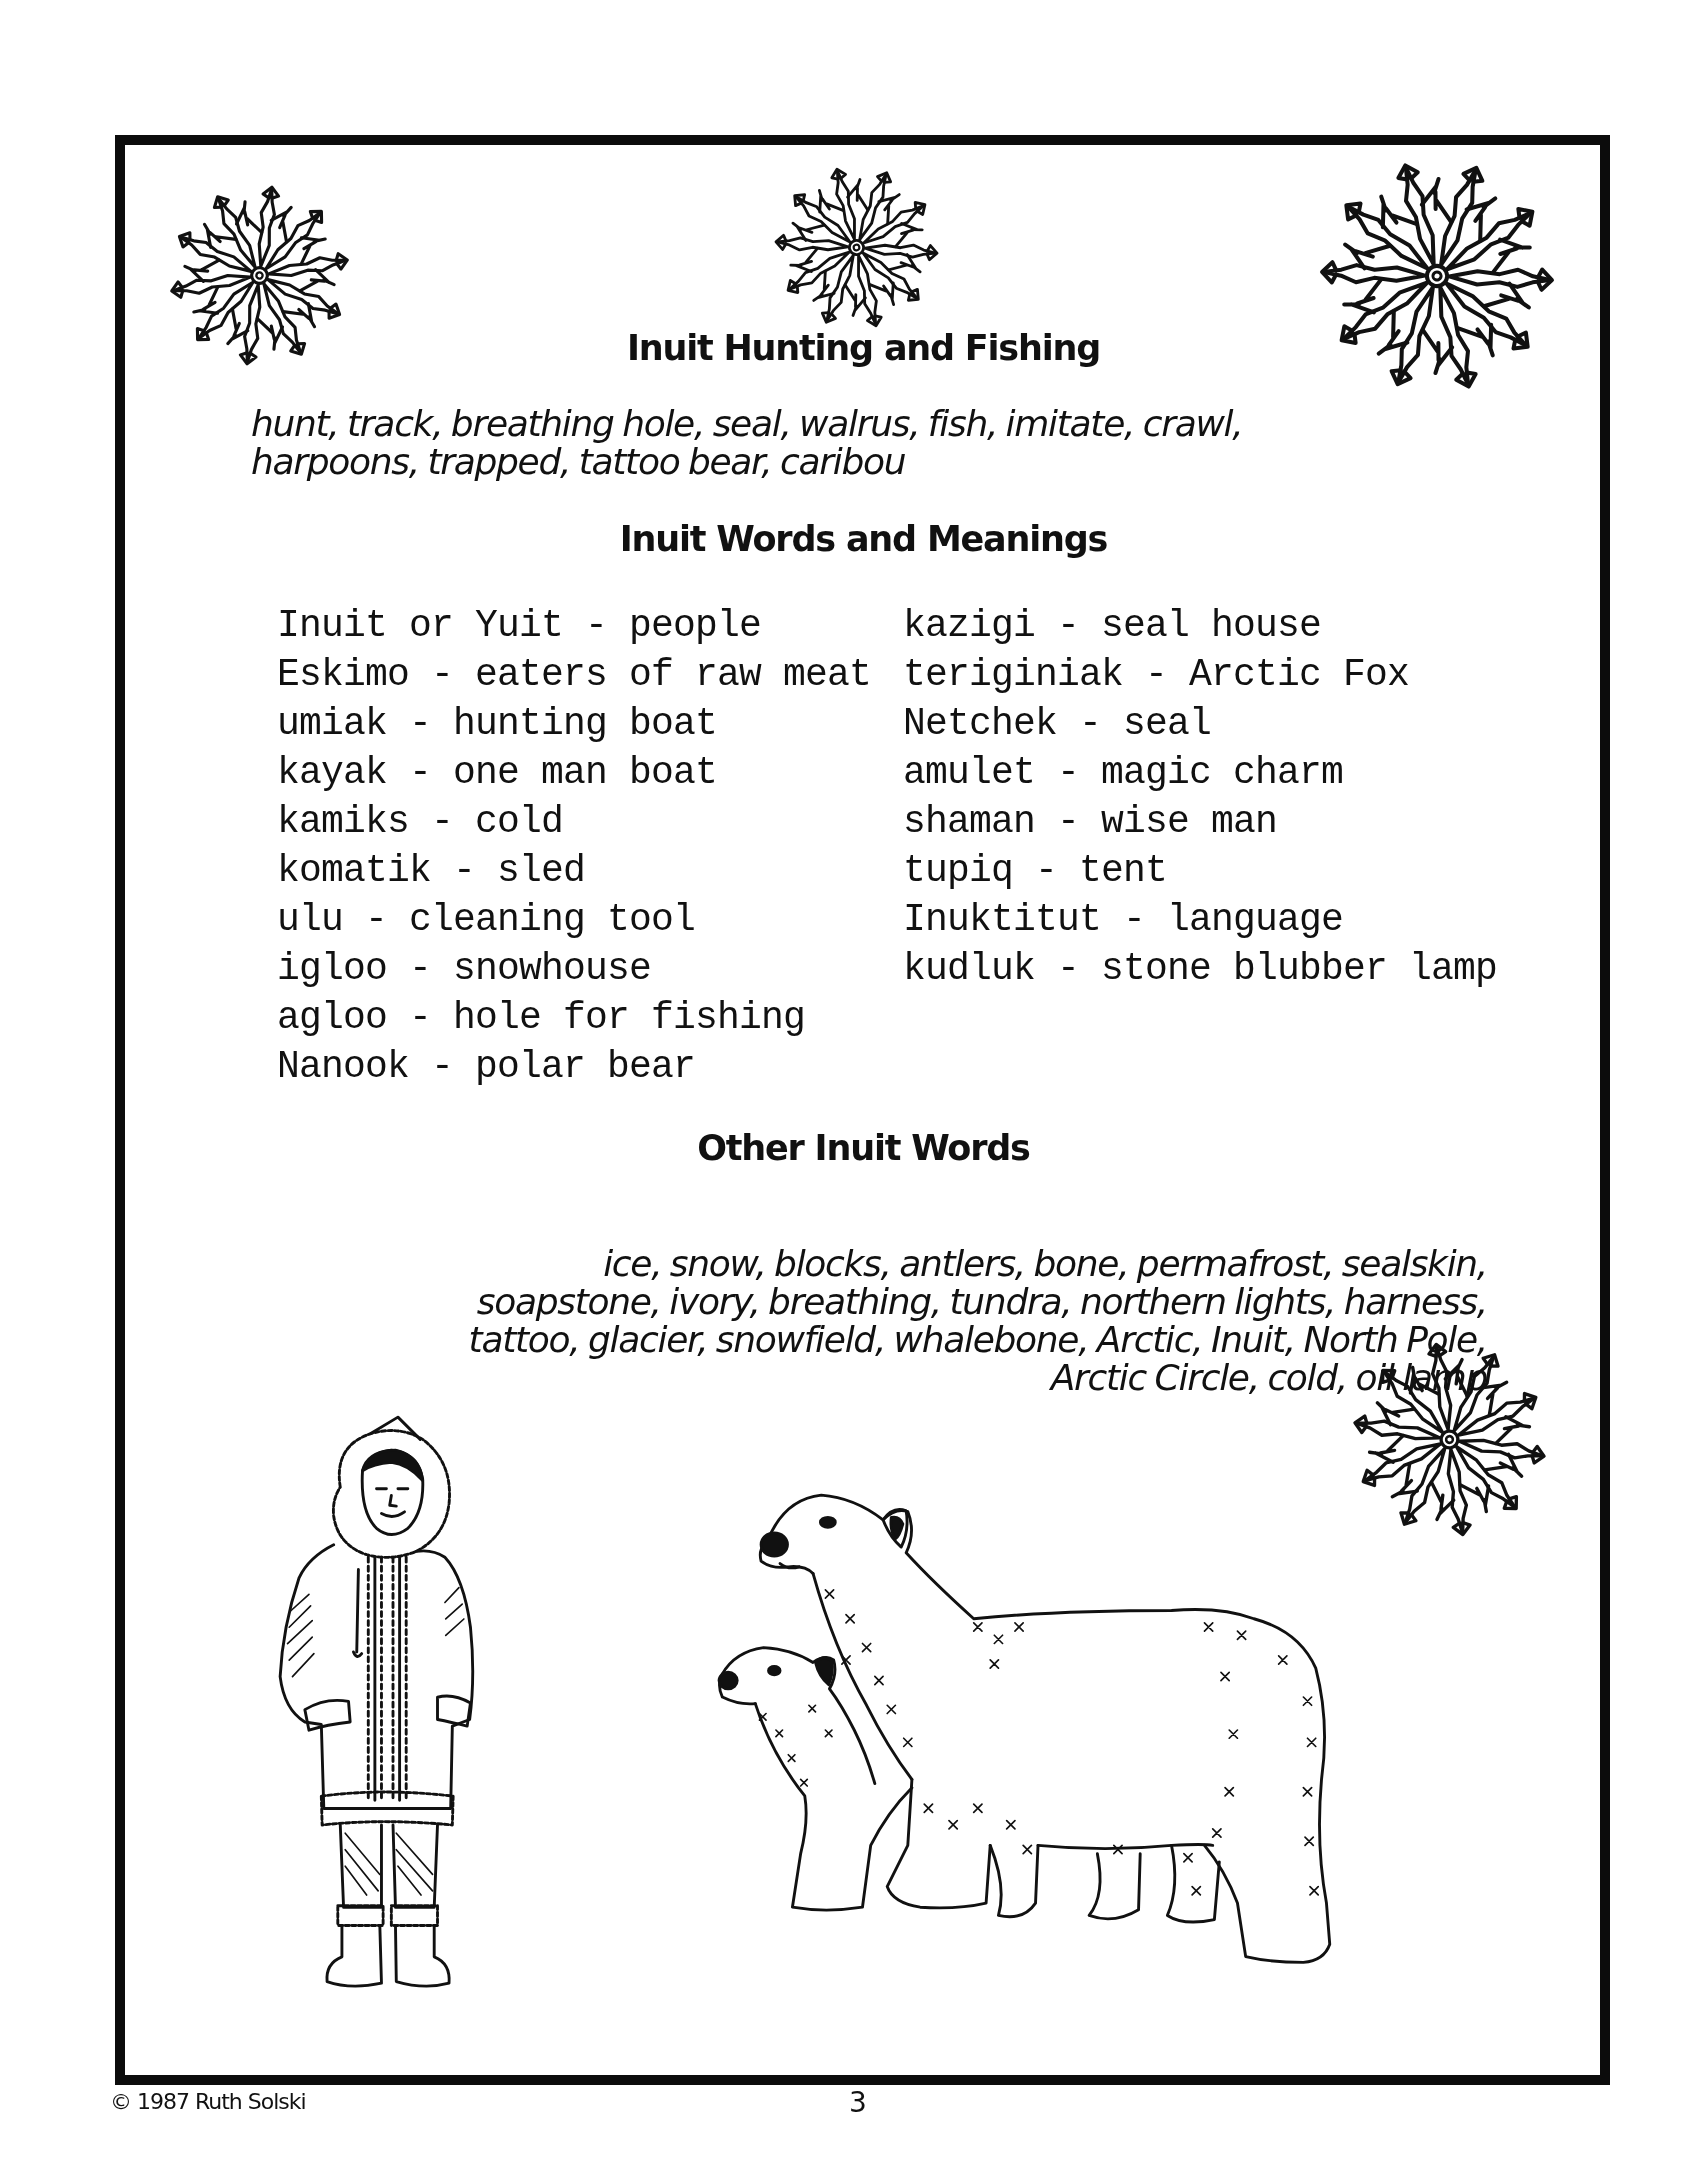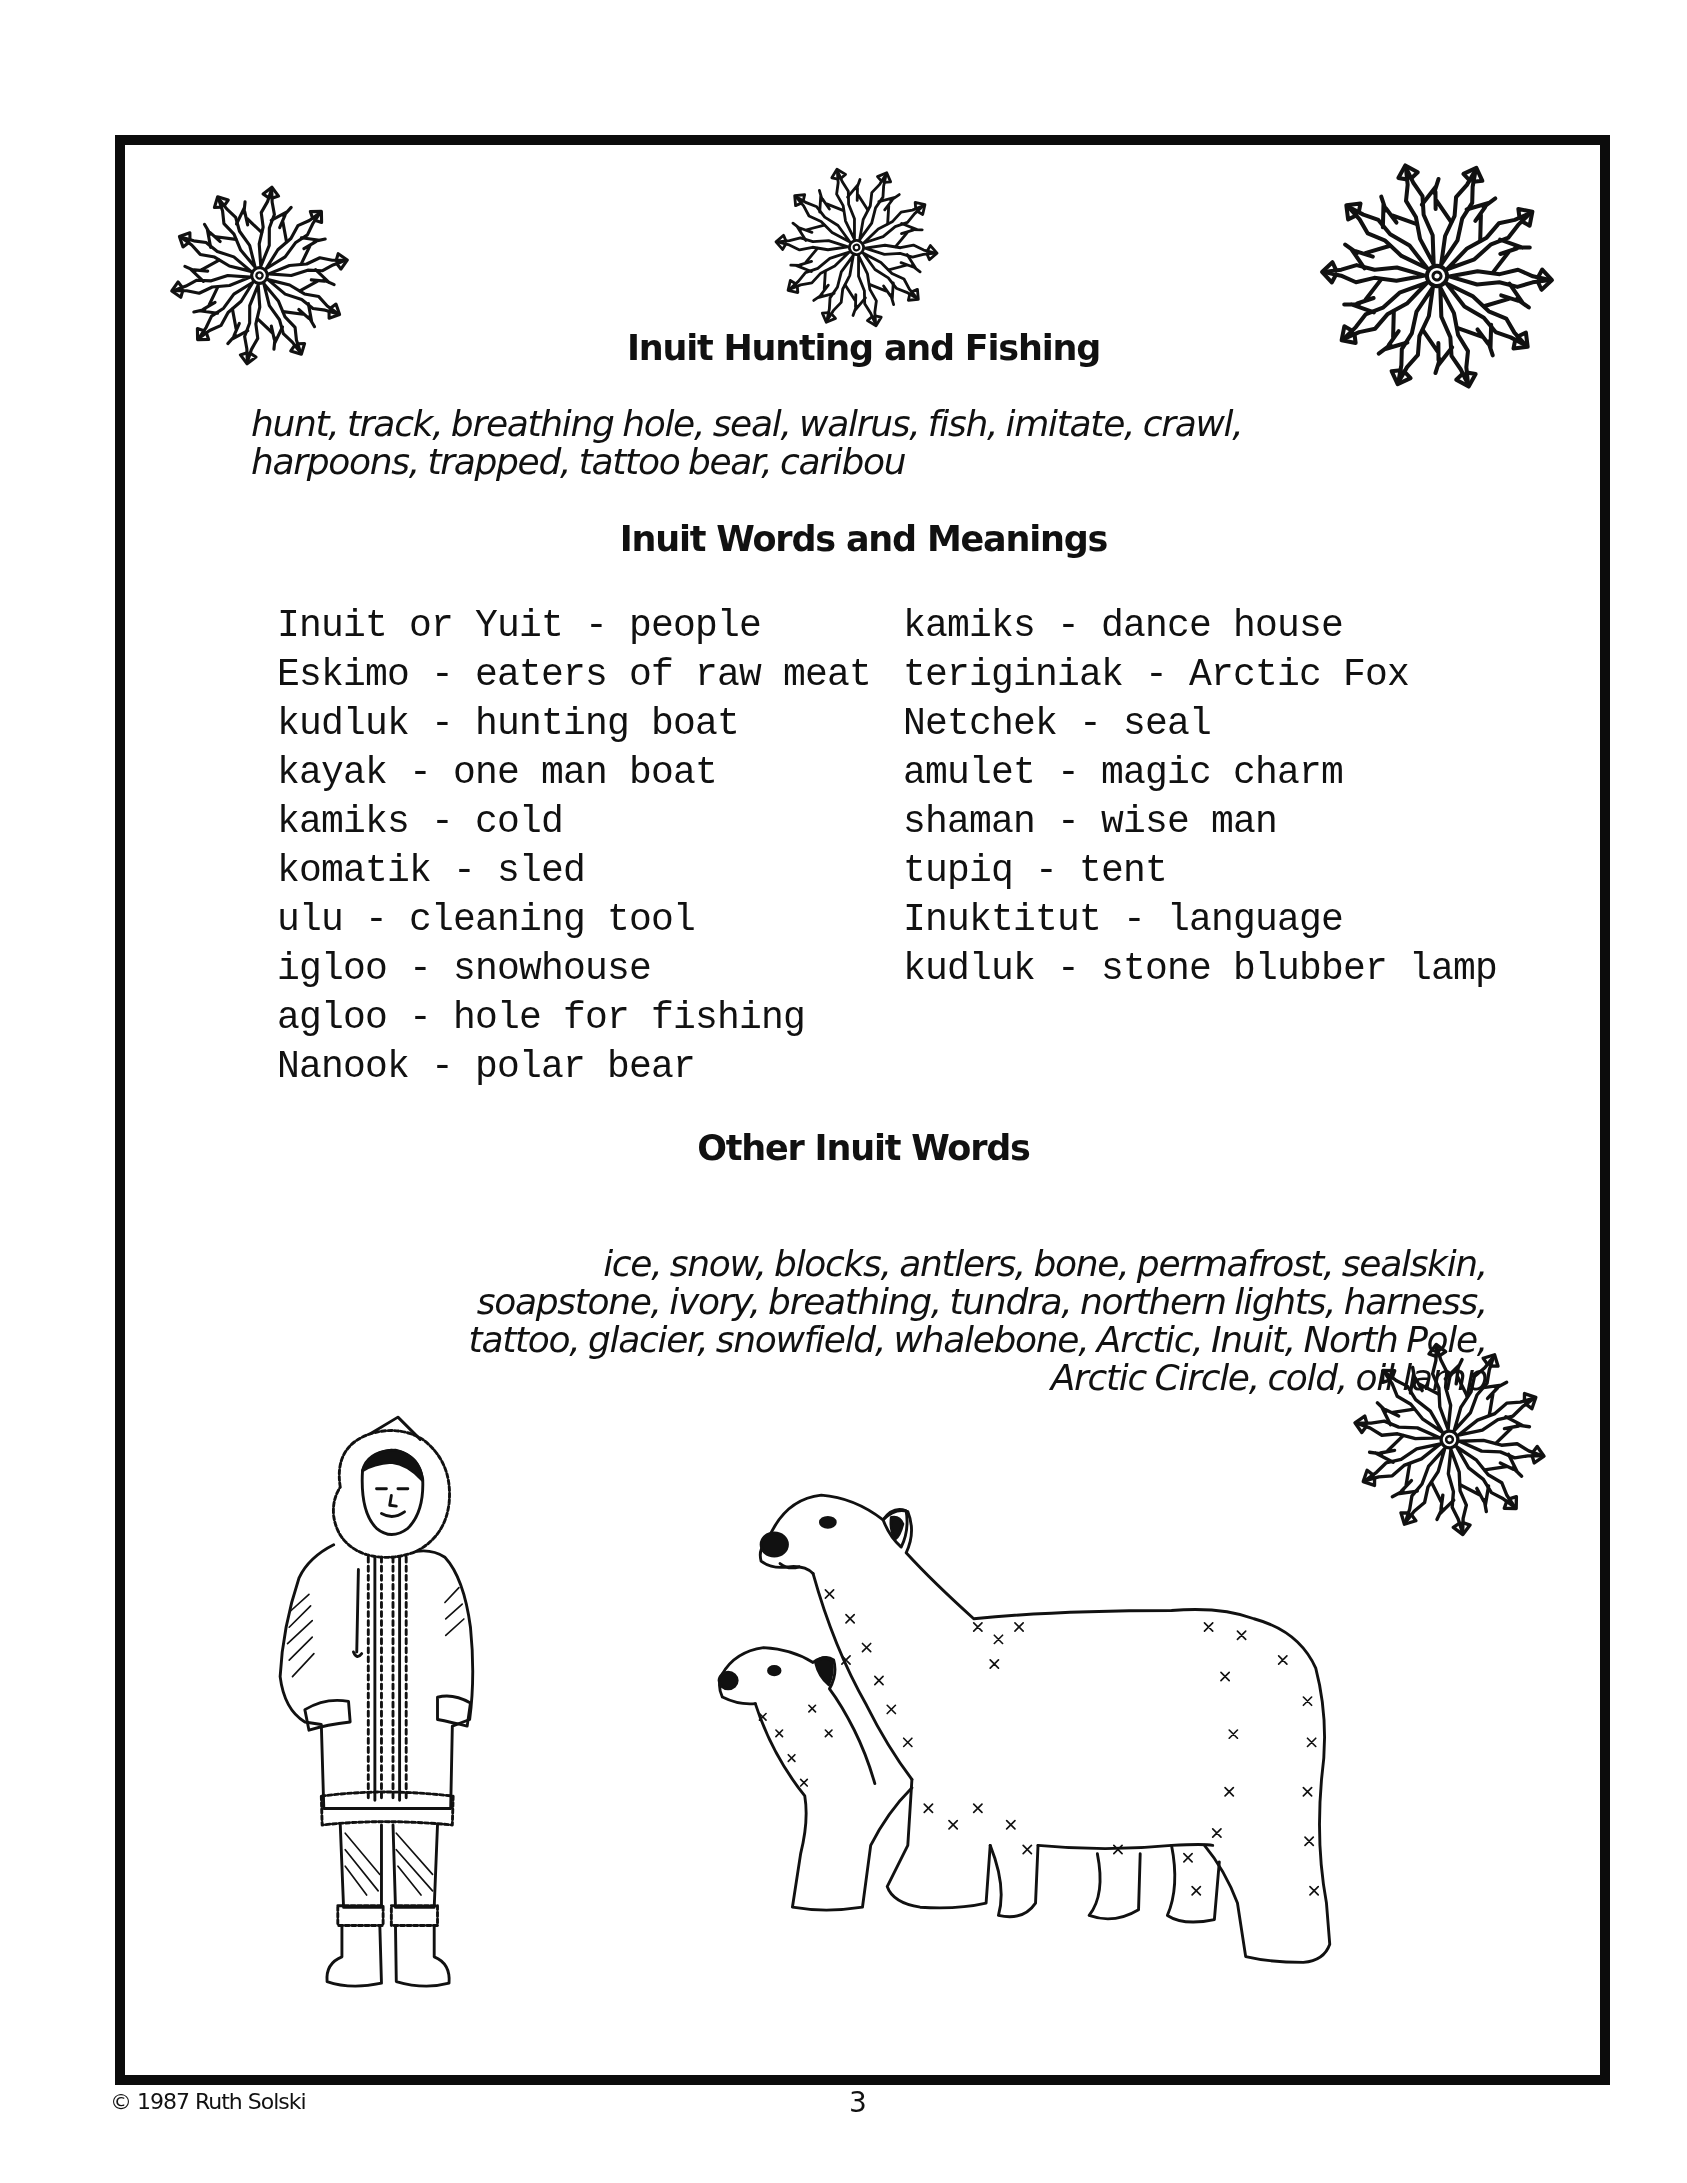--- a/index.html
+++ b/index.html
@@ -138,32 +138,32 @@
 <div class="body-para" style="top:405px;">
   <span class="line">hunt, track, breathing hole, seal, walrus, fish, imitate, crawl,</span>
   <span class="line">harpoons, trapped, tattoo bear, caribou</span>
 </div>
 
 <div class="heading" style="top:522px;">Inuit Words and Meanings</div>
 
 <div class="col col-left">
   <div class="row">Inuit or Yuit - people</div>
   <div class="row">Eskimo - eaters of raw meat</div>
-  <div class="row">kudluk - hunting boat</div>
+  <div class="row">umiak - hunting boat</div>
   <div class="row">kayak - one man boat</div>
   <div class="row">kamiks - cold</div>
   <div class="row">komatik - sled</div>
   <div class="row">ulu - cleaning tool</div>
   <div class="row">igloo - snowhouse</div>
   <div class="row">agloo - hole for fishing</div>
   <div class="row">Nanook - polar bear</div>
 </div>
 
 <div class="col col-right">
-  <div class="row">kamiks - dance house</div>
+  <div class="row">kazigi - seal house</div>
   <div class="row">teriginiak - Arctic Fox</div>
   <div class="row">Netchek - seal</div>
   <div class="row">amulet - magic charm</div>
   <div class="row">shaman - wise man</div>
   <div class="row">tupiq - tent</div>
   <div class="row">Inuktitut - language</div>
   <div class="row">kudluk - stone blubber lamp</div>
 </div>
 
 <div class="heading" style="top:1131px;">Other Inuit Words</div>

